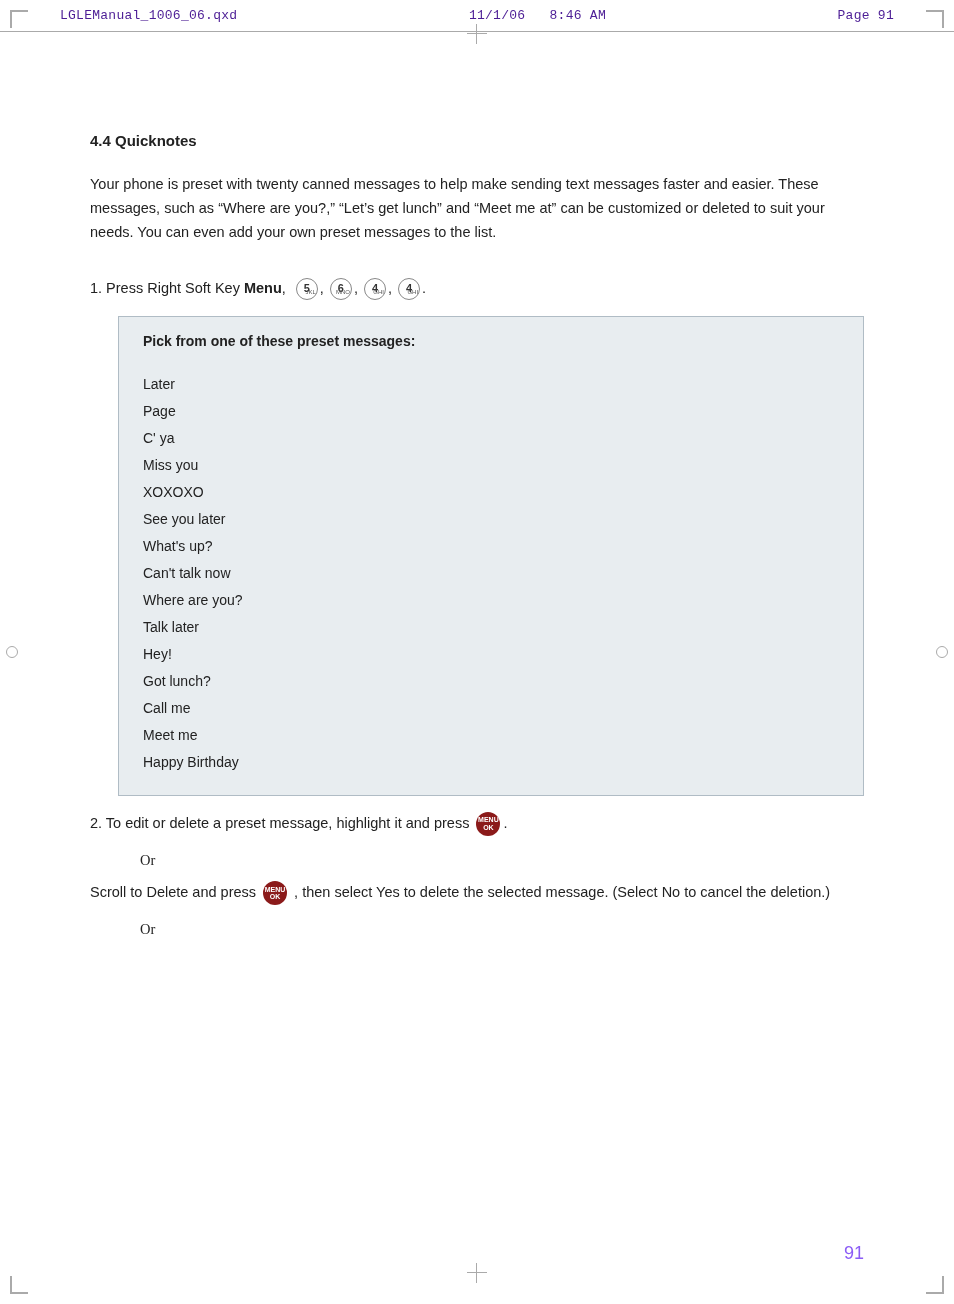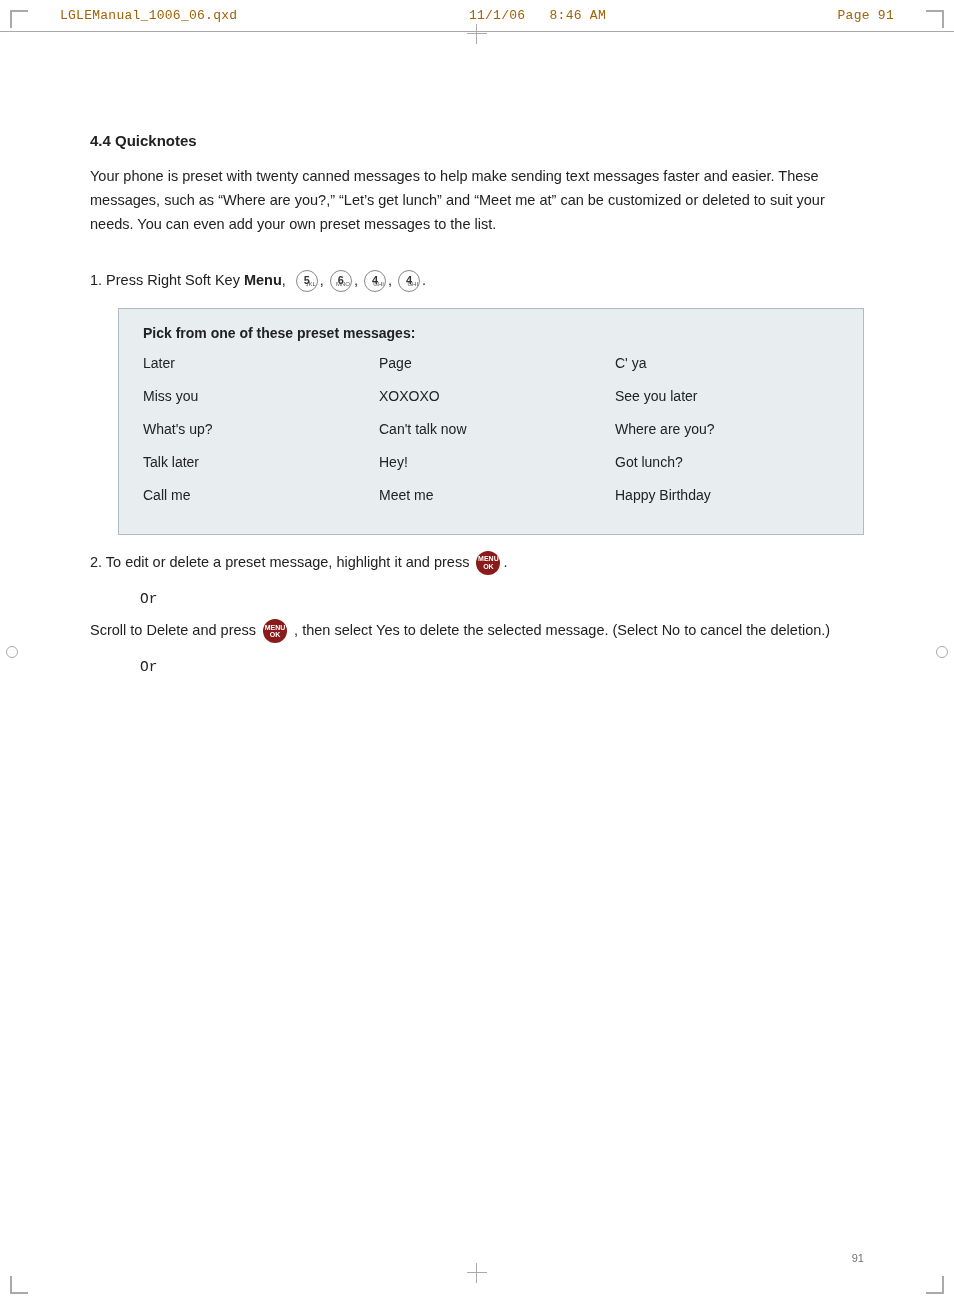--- a/index.html
+++ b/index.html
@@ -12,21 +12,21 @@
       color: #222;
       position: relative;
     }
 
     
     .header-bar {
       width: 100%;
       border-bottom: 1px solid #aaa;
       padding: 8px 60px;
       font-size: 13px;
-      color: #a16207;
+      color: #4c1d95;
       letter-spacing: 0.02em;
       font-family: 'Courier New', monospace;
       display: flex;
       justify-content: space-between;
       align-items: center;
     }
 
     
     .corner-tl, .corner-tr, .corner-bl, .corner-br {
       position: absolute;
@@ -86,21 +86,21 @@
     .top-center::after { width: 20px; height: 1px; left: -4px; top: 5px; }
 
     
     .main-content {
       padding: 100px 90px 60px 90px;
     }
 
     .section-title {
       font-size: 15px;
       font-weight: bold;
-      margin-bottom: 16px;
+      margin-bottom: 24px;
       font-family: Arial, sans-serif;
     }
 
     .intro-text {
       font-size: 14.5px;
       line-height: 1.65;
       margin-bottom: 32px;
       font-family: Arial, sans-serif;
     }
 
@@ -167,61 +167,60 @@
     .preset-box {
       background: #e8edf0;
       border: 1px solid #b0bcc5;
       margin: 12px 0 16px 28px;
       padding: 16px 24px 16px 24px;
     }
 
     .preset-box-title {
       font-size: 14px;
       font-weight: bold;
-      margin-bottom: 12px;
+      margin-bottom: 25px;
       font-family: Arial, sans-serif;
     }
 
     .preset-grid {
       display: grid;
-      grid-template-columns: 1fr 1fr 1fr;
+      grid-template-columns: 1fr;
       row-gap: 6px;
       column-gap: 20px;
-      gap: 12px;
     }
 
     .preset-item {
       font-size: 14px;
       font-family: Arial, sans-serif;
       line-height: 1.5;
     }
 
     
     .or-text {
       margin: 12px 0 12px 50px;
       font-size: 14.5px;
-      font-family: Liberation Mono, monospace;
+      font-family: Liberation Serif, serif;
     }
 
     
     .para-text {
       font-size: 14.5px;
       line-height: 1.65;
       margin-bottom: 16px;
       font-family: Arial, sans-serif;
     }
 
     
     .page-number {
       position: absolute;
       bottom: 40px;
       right: 90px;
-      font-size: 11px;
-      font-family: Arial, sans-serif;
-      color: #737373;
+      font-size: 18px;
+      font-family: Arial, sans-serif;
+      color: #8b5cf6;
     }
   </style>
 </head>
 <body>
 
 <div class="corner-tl"></div>
 <div class="corner-tr"></div>
 <div class="corner-bl"></div>
 <div class="corner-br"></div>
 <div class="side-left"></div>

